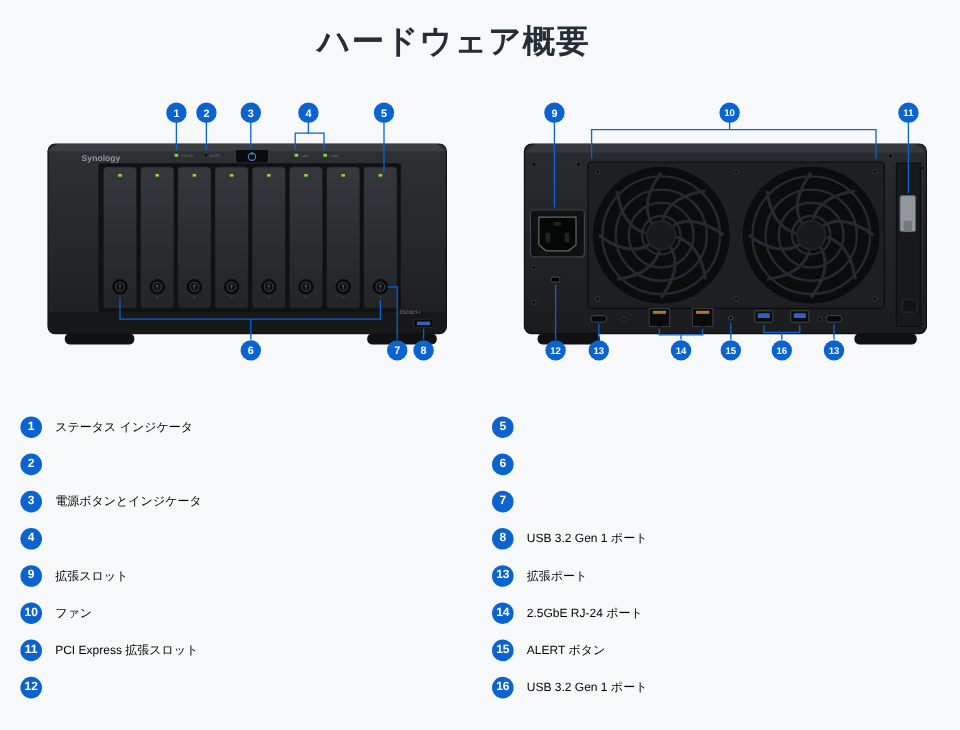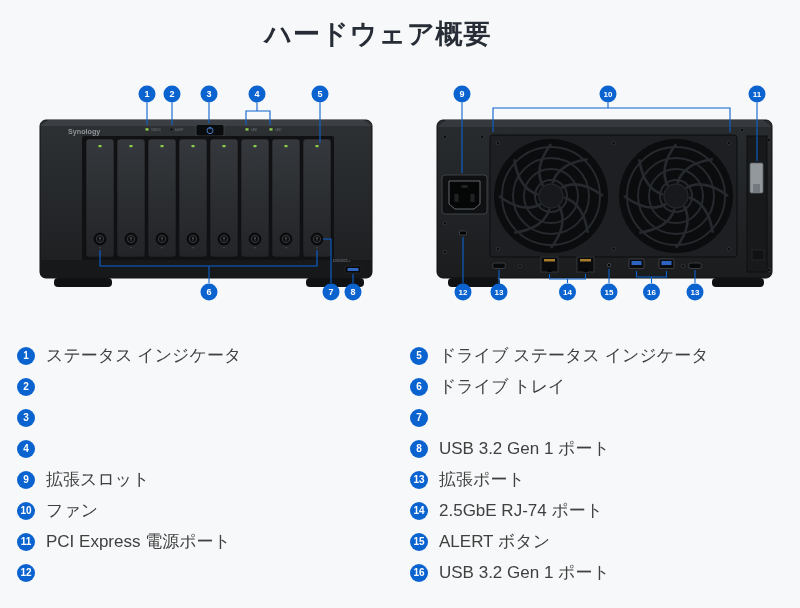--- a/index.html
+++ b/index.html
@@ -25,21 +25,21 @@
   .co.two text{font-size:8px;}
   .tinylabel{fill:#6d7277;font-size:2.6px;}
   
   .legend-col{position:absolute;top:340px;}
   .legend-row{height:31px;display:flex;align-items:center;gap:11px;}
   .badge{
     width:18px;height:18px;border-radius:50%;background:#0b63d0;color:#fff;
     font-size:10px;font-weight:bold;display:flex;align-items:center;
     justify-content:center;flex:0 0 18px;
   }
-  .legend-label{font-size:17px;color:#404040;white-space:nowrap;}
+  .legend-label{font-size:10px;color:#000000;white-space:nowrap;}
 </style>
 </head>
 <body>
 
 <div class="page-title">ハードウェア概要</div>
 
 <svg class="fig" style="left:20px;top:80px" width="360" height="228" viewBox="0 0 360 228">
   <defs>
     <linearGradient id="fBody" x1="0" y1="0" x2="0" y2="1">
       <stop offset="0" stop-color="#2e3134"></stop>
@@ -408,64 +408,63 @@
 <div class="legend-col" style="left:17px">
   <div class="legend-row">
     <span class="badge">1</span>
     <span class="legend-label">ステータス インジケータ</span>
   </div>
   <div class="legend-row">
     <span class="badge">2</span>
   </div>
   <div class="legend-row">
     <span class="badge">3</span>
+    <span class="legend-label">電源ボタンとインジケータ</span>
   </div>
   <div class="legend-row">
     <span class="badge">4</span>
   </div>
   <div class="legend-row">
     <span class="badge">9</span>
     <span class="legend-label">拡張スロット</span>
   </div>
   <div class="legend-row">
     <span class="badge">10</span>
     <span class="legend-label">ファン</span>
   </div>
   <div class="legend-row">
     <span class="badge">11</span>
-    <span class="legend-label">PCI Express 電源ポート</span>
+    <span class="legend-label">PCI Express 拡張スロット</span>
   </div>
   <div class="legend-row">
     <span class="badge">12</span>
   </div>
 </div>
 
 <div class="legend-col" style="left:410px">
   <div class="legend-row">
     <span class="badge">5</span>
-    <span class="legend-label">ドライブ ステータス インジケータ</span>
   </div>
   <div class="legend-row">
     <span class="badge">6</span>
-    <span class="legend-label">ドライブ トレイ</span>
   </div>
   <div class="legend-row">
     <span class="badge">7</span>
   </div>
   <div class="legend-row">
     <span class="badge">8</span>
     <span class="legend-label">USB 3.2 Gen 1 ポート</span>
   </div>
   <div class="legend-row">
     <span class="badge">13</span>
     <span class="legend-label">拡張ポート</span>
   </div>
   <div class="legend-row">
     <span class="badge">14</span>
-    <span class="legend-label">2.5GbE RJ-74 ポート</span>
+    <span class="legend-label">2.5GbE RJ-24 ポート</span>
   </div>
   <div class="legend-row">
     <span class="badge">15</span>
     <span class="legend-label">ALERT ボタン</span>
   </div>
   <div class="legend-row">
     <span class="badge">16</span>
     <span class="legend-label">USB 3.2 Gen 1 ポート</span>
   </div>
 </div>

